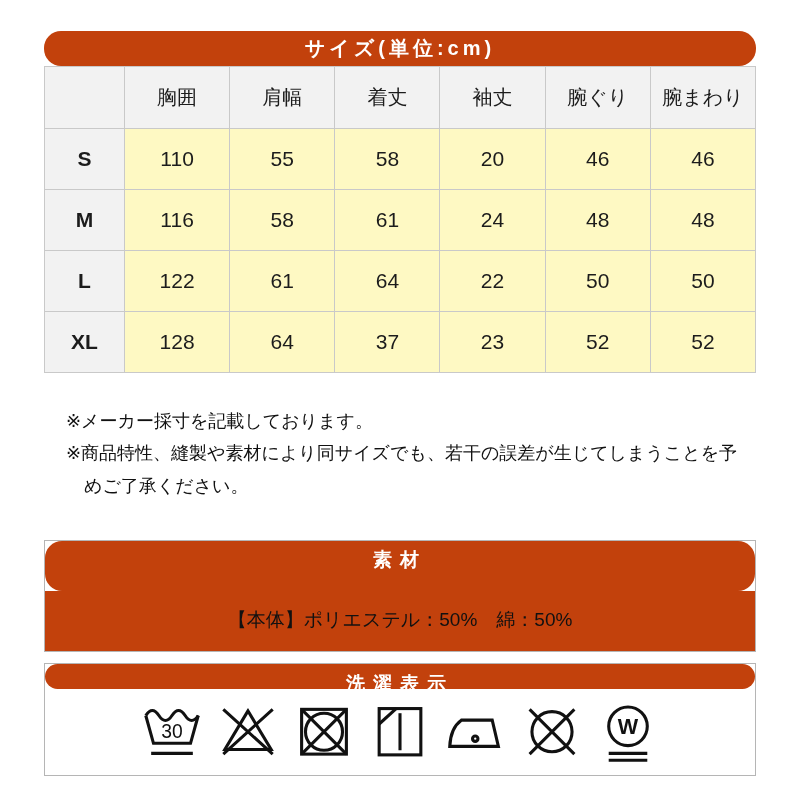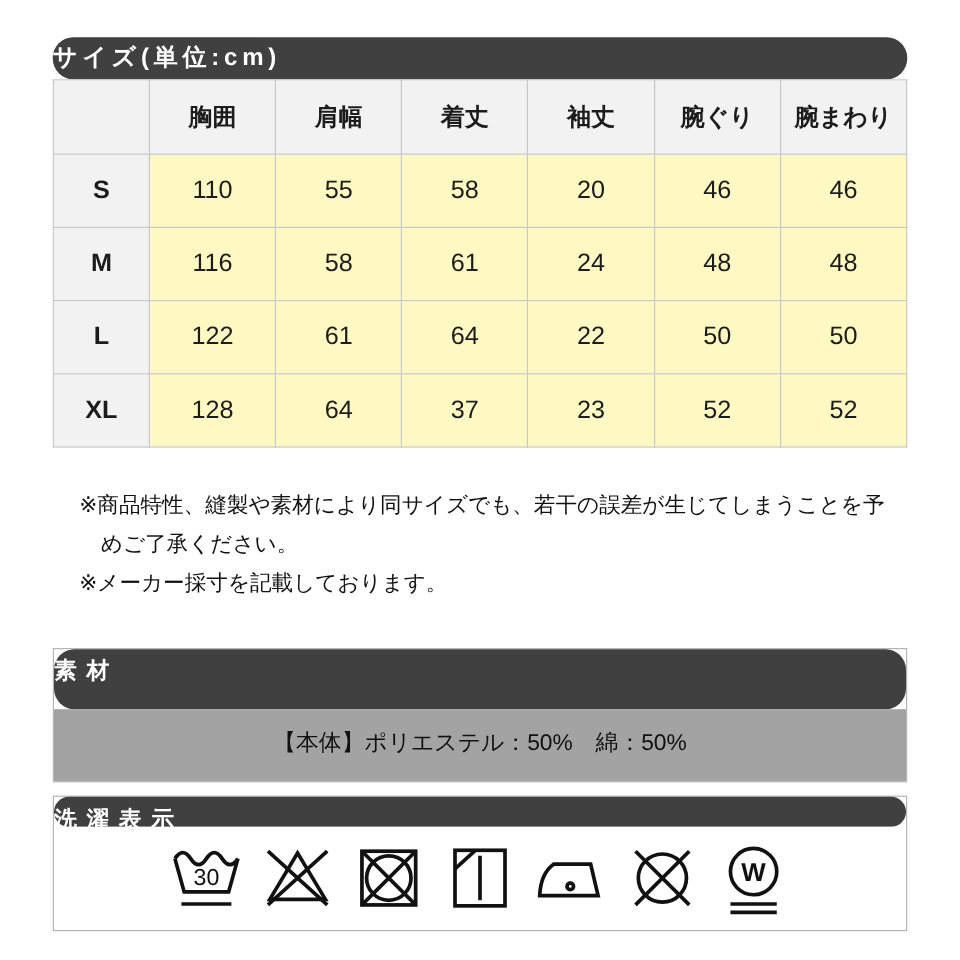--- a/index.html
+++ b/index.html
@@ -1,41 +1,41 @@
 <!DOCTYPE html>
 <html><head>
 <meta charset="utf-8">
 <style>
   html,body{margin:0;padding:0;background:#ffffff;}
   body{width:800px;height:800px;overflow:hidden;
        font-family:"Liberation Sans","DejaVu Sans",sans-serif;color:#1c1c1c;}
   .wrapper{padding:31px 44px 0 44px;}
 
   
-  .bar{background:#404040;color:#ffffff;font-weight:bold;border-radius:17px;}
+  .bar{background:#c2410c;color:#ffffff;text-align:center;font-weight:bold;border-radius:17px;}
   .size-bar{height:35px;line-height:35px;font-size:20px;letter-spacing:4px;}
 
   
   table.size-table{width:100%;border-collapse:collapse;table-layout:fixed;}
   table.size-table th,table.size-table td{
     border:1px solid #c9c9c9;text-align:center;vertical-align:middle;}
-  table.size-table thead th{height:59px;background:#f2f2f2;font-size:20px;font-weight:bold;}
+  table.size-table thead th{height:59px;background:#f2f2f2;font-size:20px;font-weight:normal;}
   table.size-table .corner{width:77px;background:#f2f2f2;}
   table.size-table tbody th{background:#f2f2f2;font-weight:bold;font-size:21px;}
   table.size-table tbody td{height:58px;background:#fef9c3;font-size:21px;font-weight:normal;}
 
   
   .notes{margin-top:32px;padding-left:22px;padding-right:4px;font-size:18px;line-height:1.8;color:#111;}
   .notes p{margin:0;padding-left:1em;text-indent:-1em;}
 
   
   .boxed{border:1px solid #b5b5b5;}
   .material-section{margin-top:38px;}
   .material-bar{height:50px;line-height:38px;font-size:19px;letter-spacing:8px;}
-  .material-body{background:#a3a3a3;text-align:center;font-size:19px;line-height:1.95;padding:10px 0 13px 0;color:#111;}
+  .material-body{background:#c2410c;text-align:center;font-size:19px;line-height:1.95;padding:10px 0 13px 0;color:#111;}
 
   .care-section{margin-top:11px;}
   .care-bar{height:25px;line-height:39px;font-size:19px;letter-spacing:8px;}
   .care-body{background:#fff;height:86px;display:flex;justify-content:center;align-items:center;gap:14px;}
   .care-icon{display:block;}
   .care-icon path,.care-icon rect,.care-icon circle,.care-icon polyline{
     fill:none;stroke:#111;stroke-width:4;}
   .care-icon text{fill:#111;stroke:none;font-family:"Liberation Sans","DejaVu Sans",sans-serif;}
 </style>
 </head>
@@ -91,22 +91,22 @@
         <td>64</td>
         <td>37</td>
         <td>23</td>
         <td>52</td>
         <td>52</td>
       </tr>
     </tbody>
   </table>
 
   <div class="notes">
+    <p>※メーカー採寸を記載しております。</p>
     <p>※商品特性、縫製や素材により同サイズでも、若干の誤差が生じてしまうことを予めご了承ください。</p>
-    <p>※メーカー採寸を記載しております。</p>
   </div>
 
   <div class="material-section boxed">
     <div class="bar material-bar">素材</div>
     <div class="material-body">
       <div>【本体】ポリエステル：50%　綿：50%</div>
     </div>
   </div>
 
   <div class="care-section boxed">

